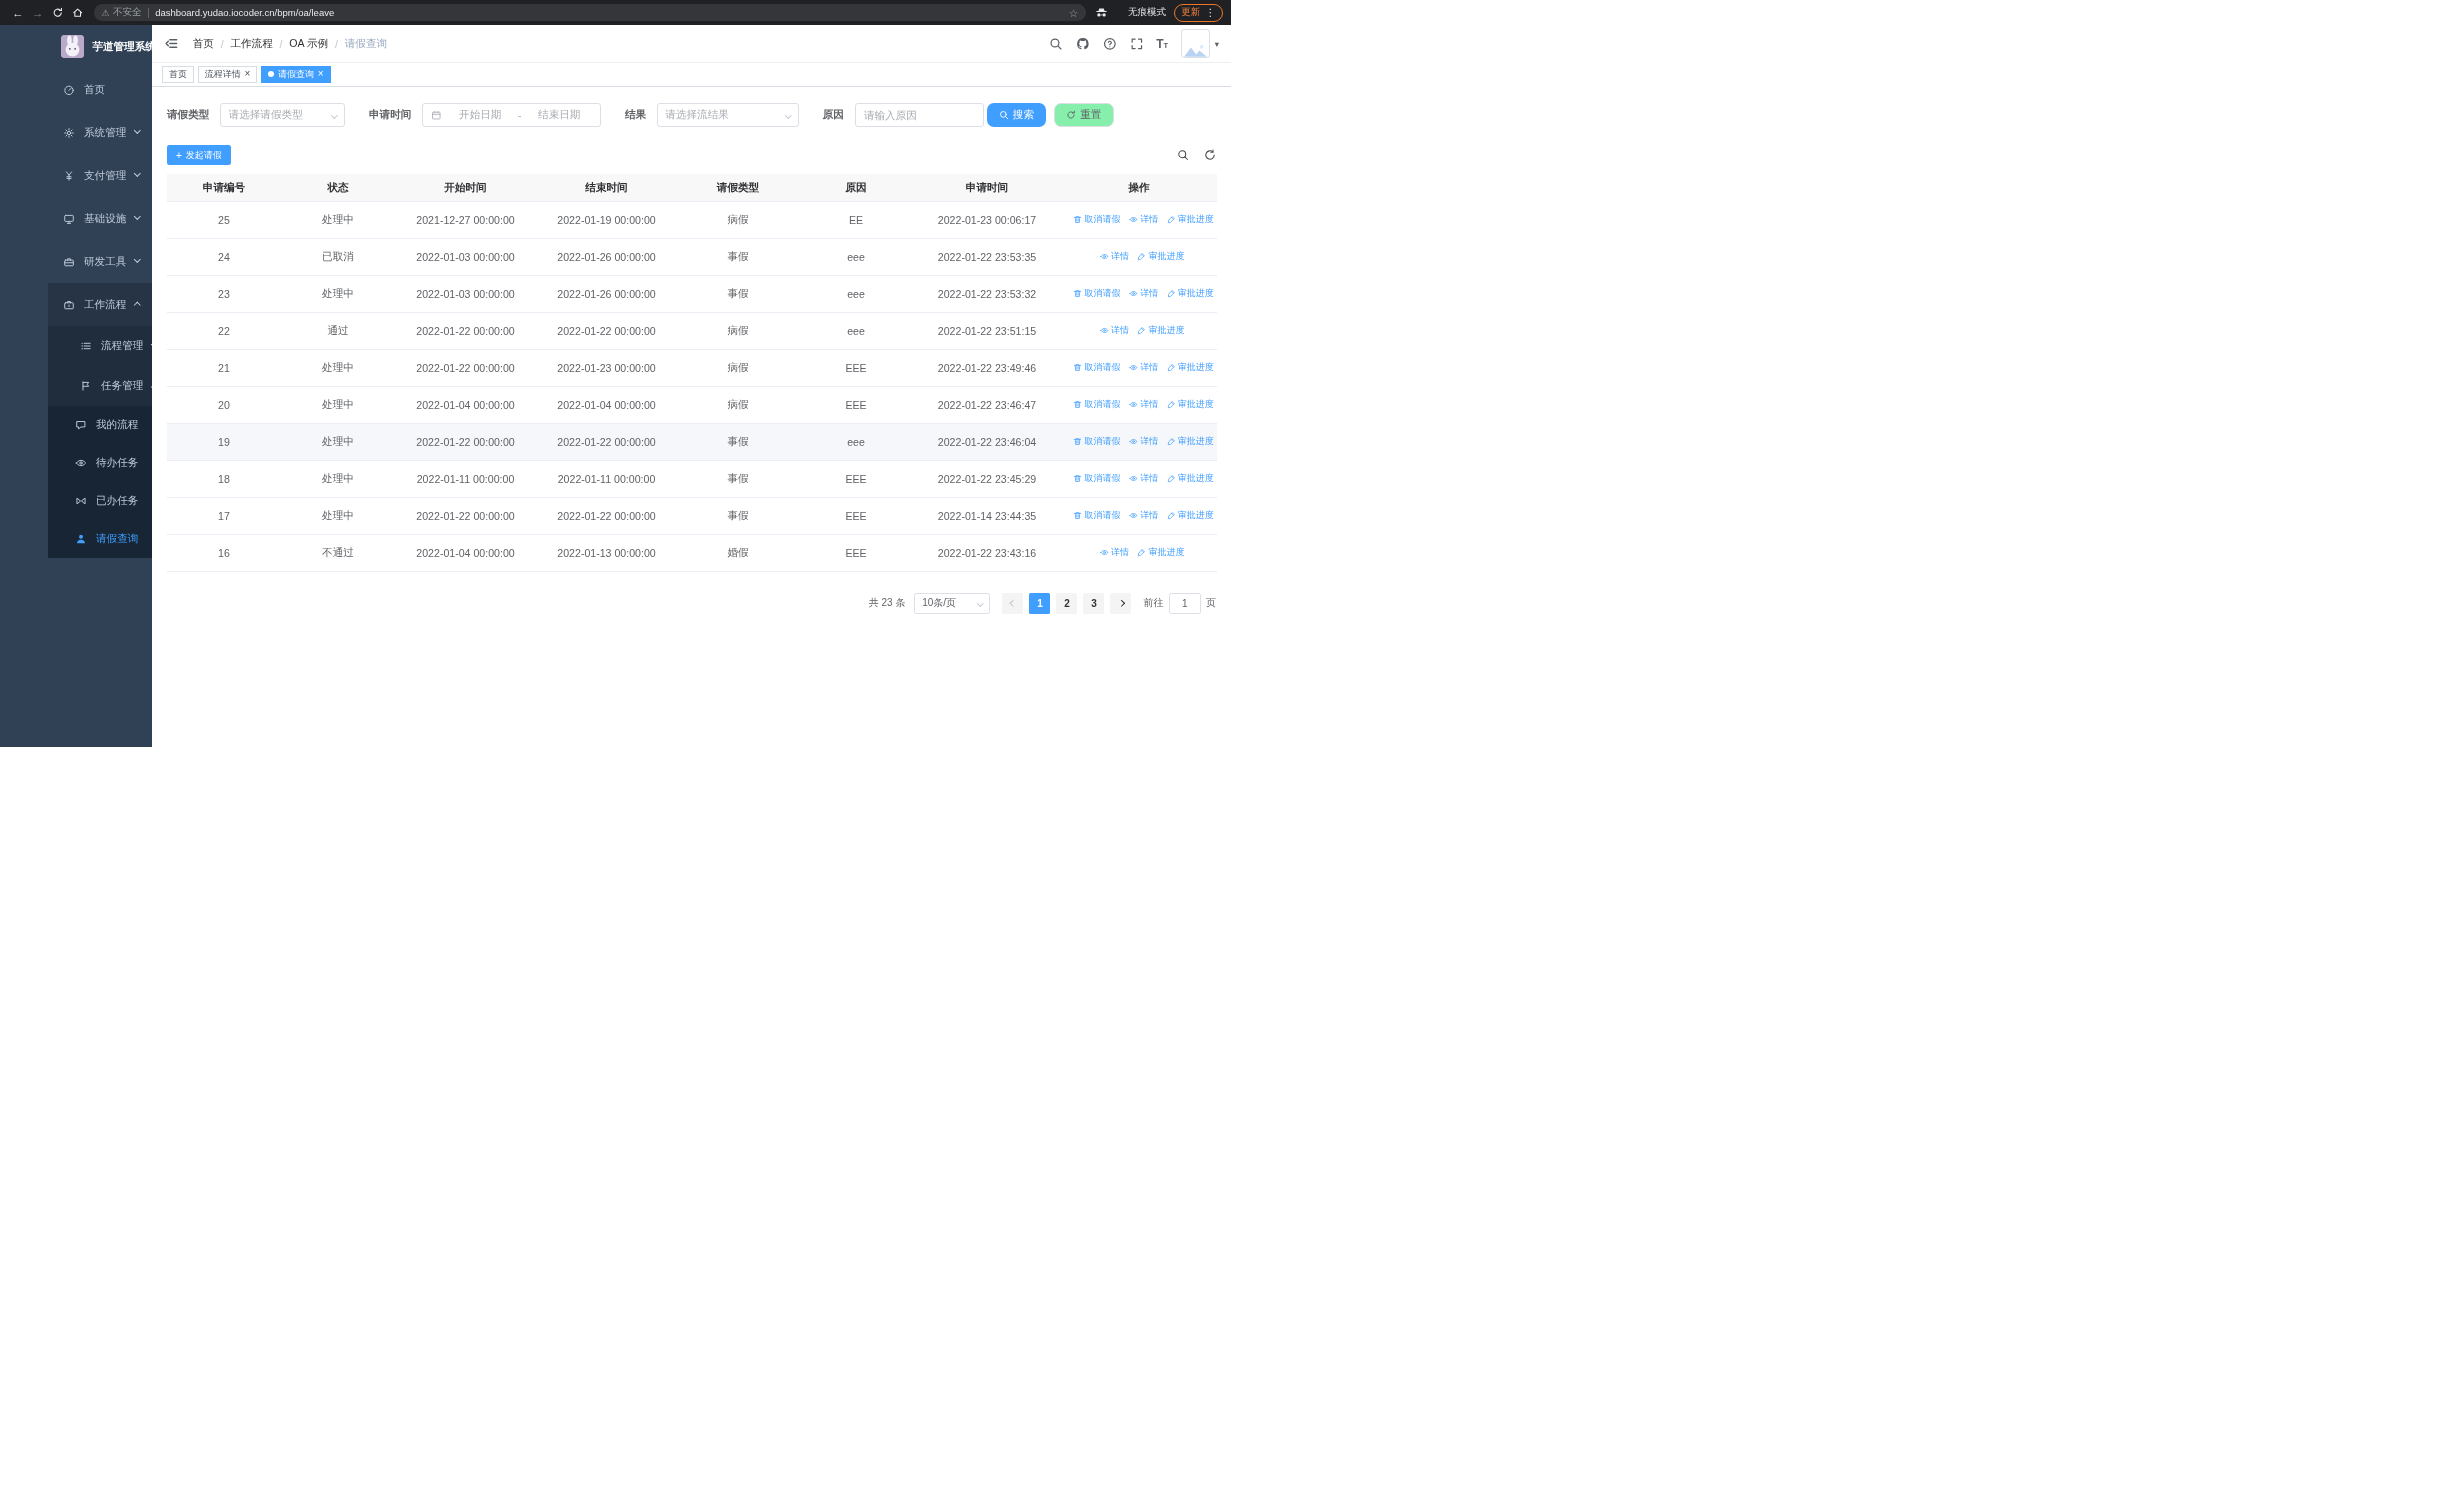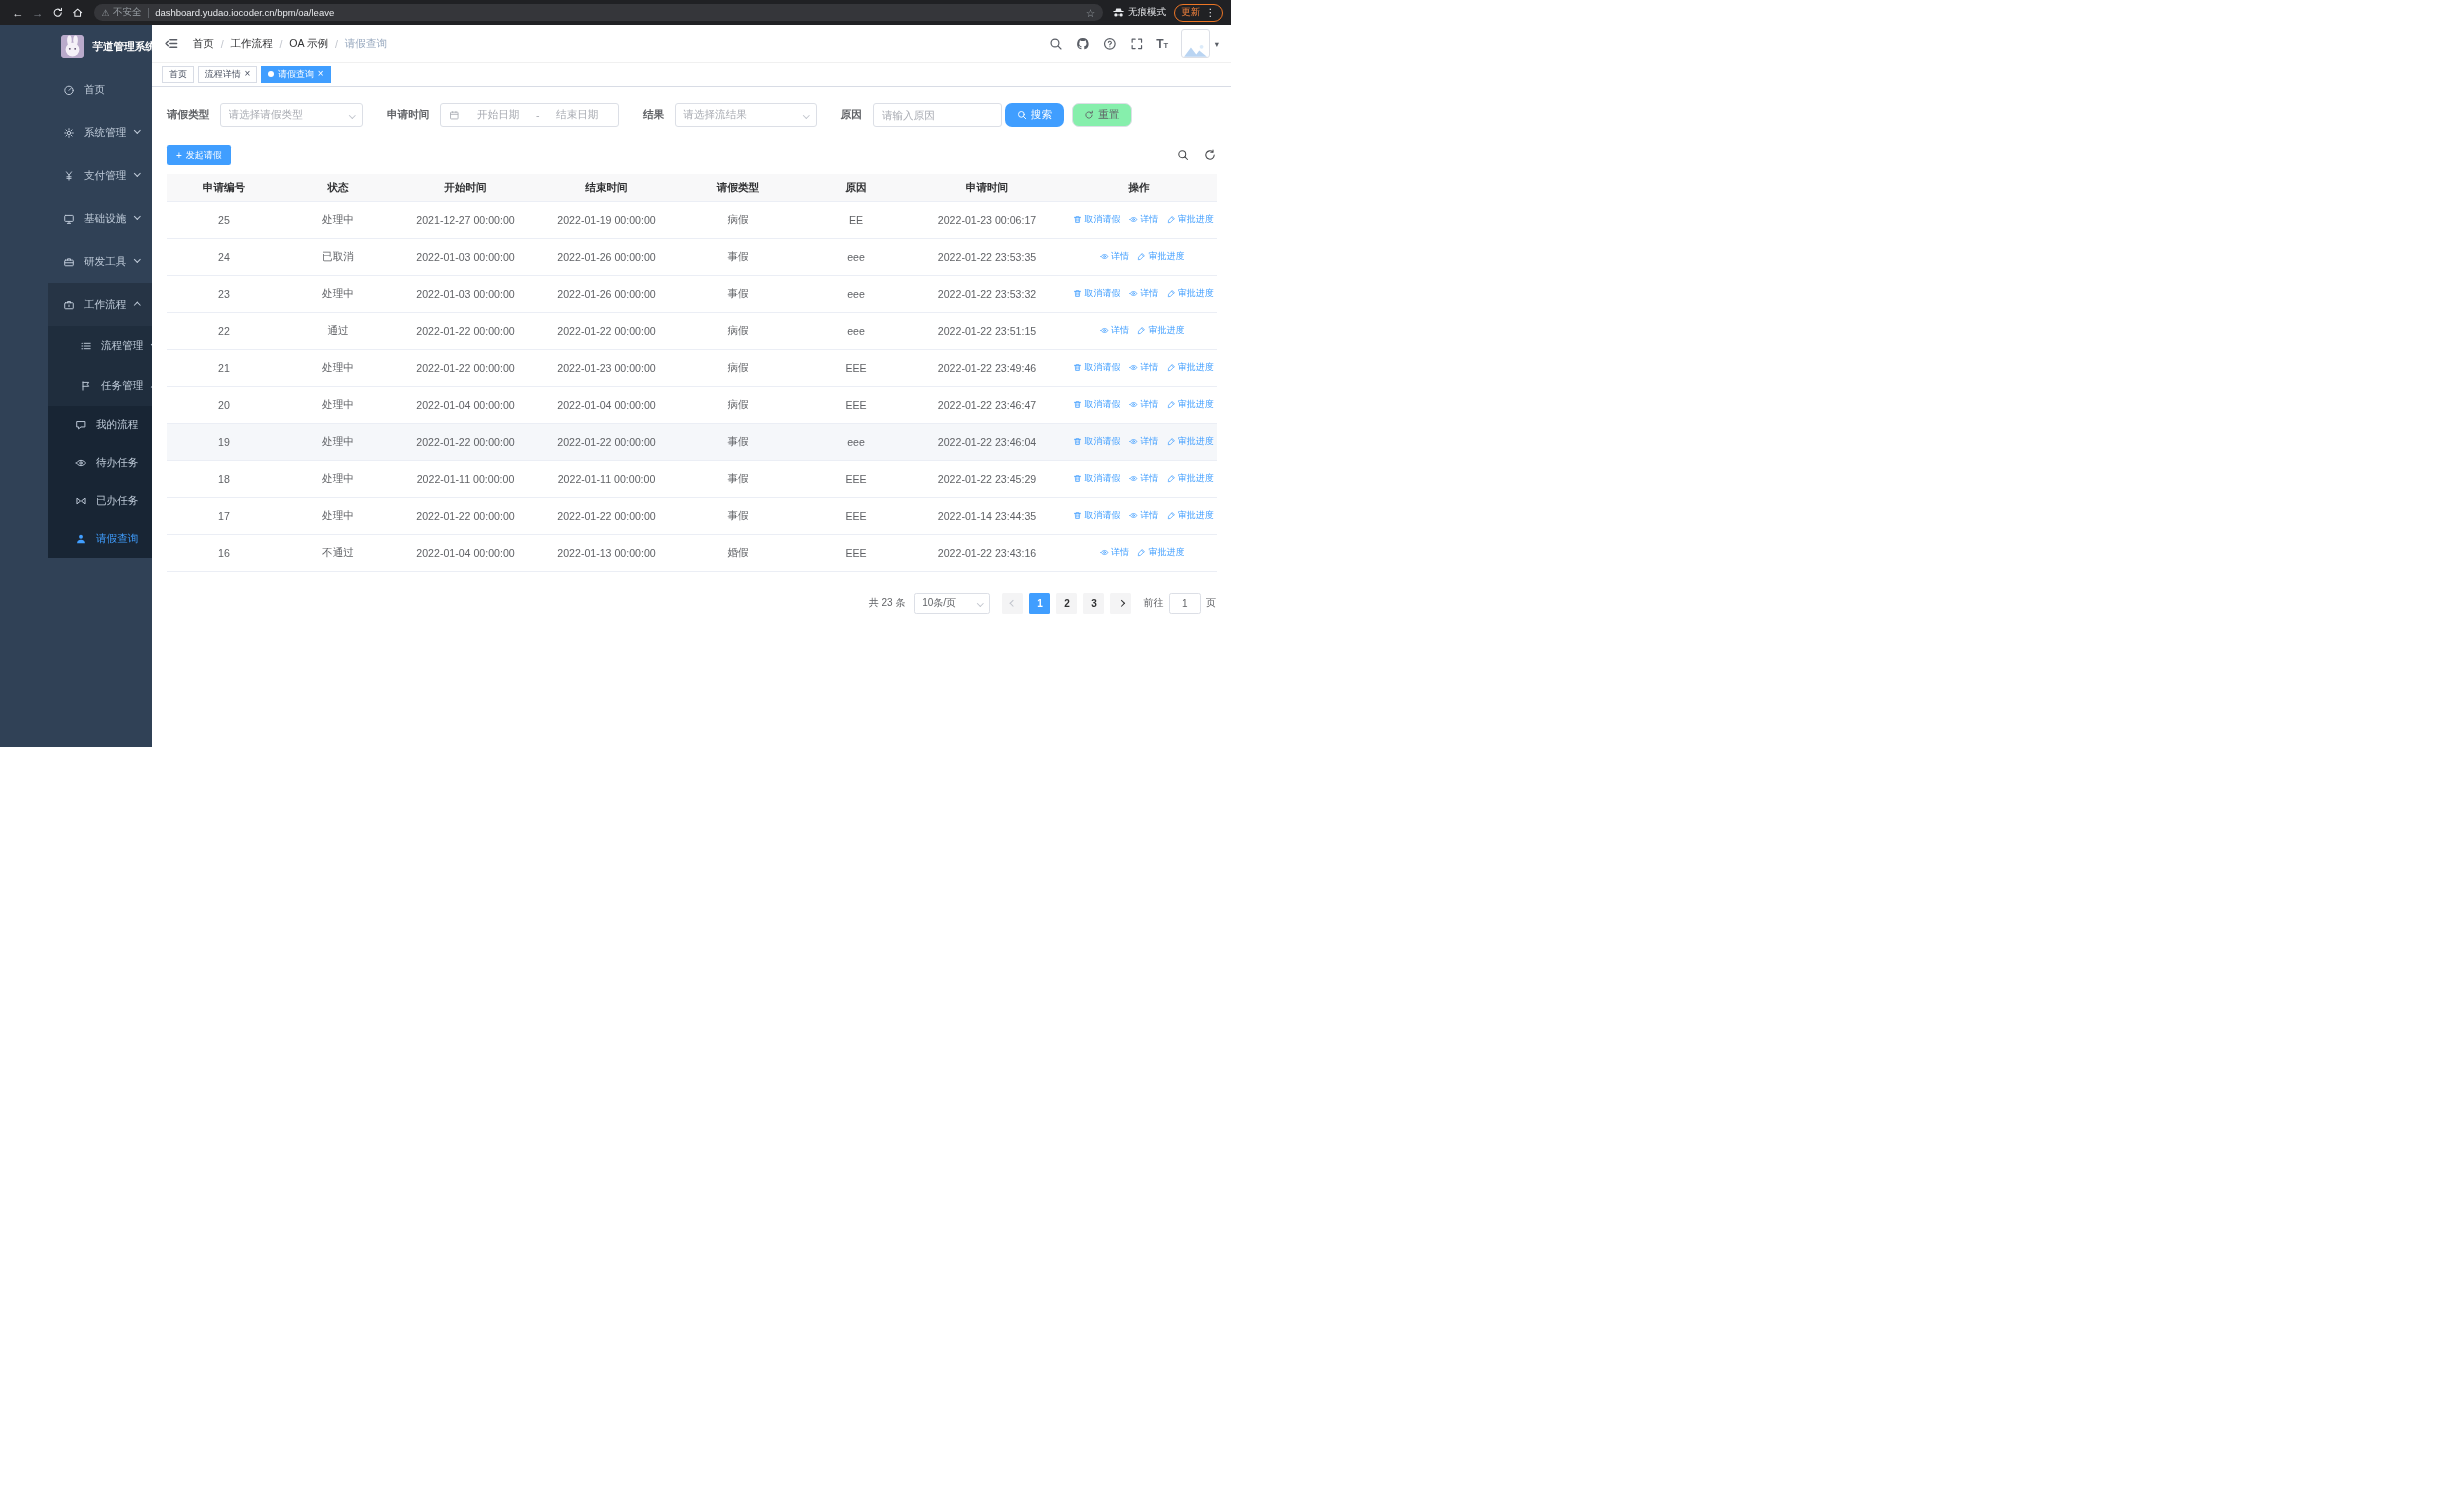--- a/index.html
+++ b/index.html
@@ -13,21 +13,21 @@
             color: #e8eaed; font-size: 11.4px; cursor: pointer; flex-shrink: 0; }
   .nav-ic.dim { color: #7e838a; }
   .nav-ic svg { width: 11.4px; height: 11.4px; stroke: currentColor; fill: none; stroke-width: 1.5; stroke-linecap: round; stroke-linejoin: round; }
   .url-bar { flex: 1; height: 17.5px; background: #35363a; border-radius: 9px; margin: 0 6px;
              display: flex; align-items: center; padding: 0 7.6px; font-size: 9.5px; cursor: text; min-width: 0; }
   .warn-ic { color: #9aa0a6; font-size: 9px; margin-right: 3.8px; }
   .warn-txt { color: #9aa0a6; margin-right: 6px; white-space: nowrap; }
   .url-div { width: 0.8px; height: 10px; background: #5f6368; margin-right: 6.8px; }
   .url-text { color: #e8eaed; white-space: nowrap; overflow: hidden; }
   .star { margin-left: auto; color: #9aa0a6; font-size: 10.6px; cursor: pointer; }
-  .incog { display: flex; align-items: center; gap: 3px; color: #e8eaed; font-size: 9.5px; margin: 0 7.6px 0 3px; white-space: nowrap; }
+  .incog { display: flex; align-items: center; gap: 20px; color: #e8eaed; font-size: 9.5px; margin: 0 7.6px 0 3px; white-space: nowrap; }
   .incog svg { width: 13px; height: 13px; fill: #e8eaed; }
   .update-pill { height: 18px; border: 1.1px solid #ee7624; border-radius: 10px; display: flex; align-items: center;
                  padding: 0 6.8px; gap: 5.3px; cursor: pointer; flex-shrink: 0; }
   .upd-txt { color: #f0813c; font-size: 9.5px; }
   .kebab { color: #e8eaed; font-size: 10px; }
 
   
   .app { flex: 1; display: flex; min-height: 0; }
 
   
@@ -87,21 +87,21 @@
   .ctl { height: 24px; border: 0.8px solid #dcdfe6; border-radius: 3px; background: #fff;
          display: flex; align-items: center; font-size: 10.6px; color: #a8abb2; padding: 0 7.6px; cursor: pointer; }
   .ctl .ph { flex: 1; white-space: nowrap; overflow: hidden; }
   .sel-chev { width: 4.6px; height: 4.6px; border-right: 1.1px solid #c0c4cc; border-bottom: 1.1px solid #c0c4cc;
               transform: rotate(45deg); margin-left: 6px; flex-shrink: 0; }
   .cal-ic { width: 10.6px; height: 10.6px; stroke: #a8abb2; fill: none; stroke-width: 1.3; margin-right: 6px; flex-shrink: 0; }
   .date-sep { padding: 0 4.6px; color: #a8abb2; }
   .txt-input { height: 24px; border: 0.8px solid #dcdfe6; border-radius: 3px; padding: 0 8.4px; font-size: 10.6px;
                color: #606266; outline: none; font-family: inherit; }
   .txt-input::placeholder { color: #a8abb2; }
-  .sel-leave { width: 143px; }
+  .sel-leave { width: 125px; }
   .date-range { width: 179px; }
   .date-range .dp { flex: 1; text-align: center; }
   .sel-result { width: 142px; }
   .inp-reason { width: 129px; }
   .btn { height: 24px; border-radius: 7px; border: 0.8px solid transparent; font-size: 10.6px; display: inline-flex;
          align-items: center; justify-content: center; gap: 3.8px; cursor: pointer; padding: 0 11.4px; font-family: inherit; }
   .btn svg { width: 10px; height: 10px; stroke: currentColor; fill: none; stroke-width: 1.5; stroke-linecap: round; stroke-linejoin: round; }
   .btn-primary { background: #409eff; color: #fff; margin-left: -10.6px; }
   .btn-plain { background: #86efac; border-color: #dcdfe6; color: #606266; margin-left: 7.6px; }
 

